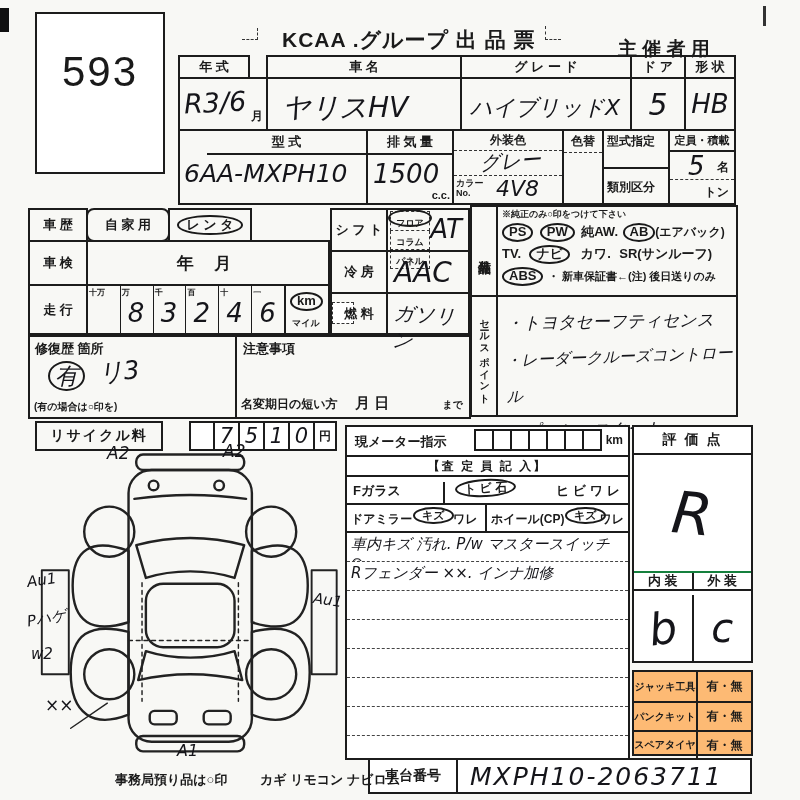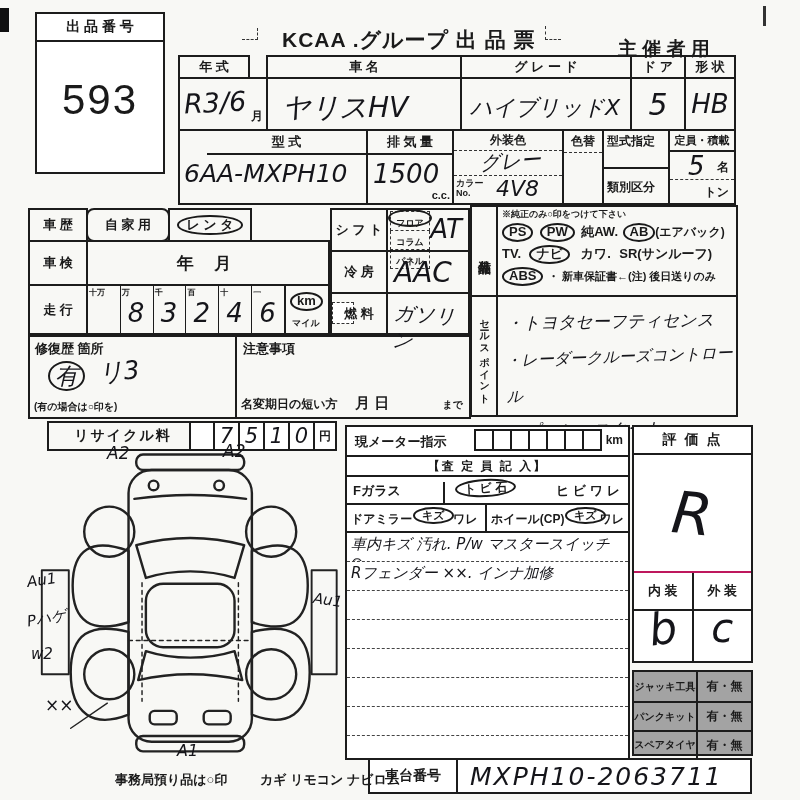--- a/index.html
+++ b/index.html
@@ -20,21 +20,20 @@
 </style>
 </head>
 <body>
 
 <div id="sheet">
 
   <div class="abs" style="left:0;top:8px;width:9px;height:24px;background:#111;"></div>
   <div class="abs" style="left:763px;top:6px;width:3px;height:20px;background:#333;"></div>
 
   <div class="box" style="left:35px;top:12px;width:130px;height:162px;background:#fff;">
-    <div class="lbl" style="border-bottom:2px solid #1c1c1c;text-align:center;font-size:14px;padding:4px 0;">出 品 番 号</div>
     <div style="text-align:center;font-size:42px;margin-top:34px;letter-spacing:2px;">593</div>
   </div>
 
   <div class="abs" style="left:242px;top:28px;width:16px;height:12px;border-right:1px dashed #333;border-bottom:1px dashed #333;"></div>
   <div class="abs lbl" style="left:282px;top:26px;font-size:21px;letter-spacing:1px;">KCAA .グループ 出 品 票</div>
   <div class="abs" style="left:545px;top:26px;width:16px;height:14px;border-left:1px dashed #333;border-bottom:1px dashed #333;"></div>
   <div class="abs lbl" style="left:618px;top:36px;font-size:19px;">主 催 者 用</div>
 
   <div class="abs" style="left:178px;top:55px;width:558px;height:150px;">
 
@@ -149,21 +148,21 @@
   </div>
 
   <div class="box" style="left:235px;top:335px;width:236px;height:84px;">
     <span class="lbl" style="font-size:13px;position:absolute;left:6px;top:3px;">注意事項</span>
     <span class="lbl" style="font-size:12px;position:absolute;left:4px;bottom:4px;">名変期日の短い方</span>
     <span class="lbl" style="font-size:15px;position:absolute;left:118px;bottom:4px;">月      日</span>
     <span class="lbl" style="font-size:10px;position:absolute;right:6px;bottom:5px;">まで</span>
   </div>
 
   <div class="abs" style="left:35px;top:421px;height:30px;">
-    <div class="cell cent lbl" style="left:12px;top:0;width:152px;height:30px;font-size:14px;letter-spacing:2px;">リサイクル料</div>
+    <div class="cell cent lbl" style="left:0;top:0;width:128px;height:30px;font-size:14px;letter-spacing:2px;">リサイクル料</div>
     <div class="cell" style="left:154px;top:0;width:26px;height:30px;background:#fff;"></div>
     <div class="cell cent" style="left:178px;top:0;width:27px;height:30px;background:#fff;">
         <span class="hw" style="font-size:21px;">7</span>
       </div>
     <div class="cell cent" style="left:203px;top:0;width:27px;height:30px;background:#fff;">
         <span class="hw" style="font-size:21px;">5</span>
       </div>
     <div class="cell cent" style="left:228px;top:0;width:27px;height:30px;background:#fff;">
         <span class="hw" style="font-size:21px;">1</span>
       </div>
@@ -275,35 +274,35 @@
       <div class="noterow"></div>
       <div class="noterow" style="border-bottom:none;"></div>
     </div>
   </div>
 
   <div class="box" style="left:632px;top:425px;width:121px;height:238px;background:#fff;">
     <div class="cent lbl" style="height:26px;font-size:14px;border-bottom:2px solid #1c1c1c;letter-spacing:2px;">評 価 点</div>
     <div class="cent" style="height:118px;">
       <span class="hw" style="font-size:58px;transform:rotate(6deg);">R</span>
     </div>
-    <div class="abs" style="left:0;top:144px;width:100%;height:40px;border-top:2px solid #be185d;border-bottom:2px solid #1c1c1c;display:flex;">
+    <div class="abs" style="left:0;top:144px;width:100%;height:20px;border-top:2px solid #15803d;border-bottom:2px solid #1c1c1c;display:flex;">
       <div class="cent lbl" style="flex:1;font-size:13px;border-right:2px solid #1c1c1c;">内 装</div>
       <div class="cent lbl" style="flex:1;font-size:13px;">外 装</div>
     </div>
     <div class="abs" style="left:0;top:168px;width:100%;bottom:0;display:flex;">
       <div class="cent" style="flex:1;border-right:2px solid #1c1c1c;">
         <span class="hw" style="font-size:44px;transform:rotate(-8deg);">b</span>
       </div>
       <div class="cent" style="flex:1;">
         <span class="hw" style="font-size:40px;">c</span>
       </div>
     </div>
   </div>
 
-  <div class="box" style="left:632px;top:670px;width:121px;height:86px;background:#a3a3a3;">
+  <div class="box" style="left:632px;top:670px;width:121px;height:86px;background:#fdba74;">
     <div style="display:flex;height:29px;border-bottom:2px solid #1c1c1c;">
       <div class="cent lbl" style="width:62px;font-size:10px;border-right:2px solid #1c1c1c;">ジャッキ工具</div>
       <div class="cent lbl" style="flex:1;font-size:12px;">有・無</div>
     </div>
     <div style="display:flex;height:27px;border-bottom:2px solid #1c1c1c;">
       <div class="cent lbl" style="width:62px;font-size:10px;border-right:2px solid #1c1c1c;">パンクキット</div>
       <div class="cent lbl" style="flex:1;font-size:12px;">有・無</div>
     </div>
     <div style="display:flex;height:26px;">
       <div class="cent lbl" style="width:62px;font-size:10px;border-right:2px solid #1c1c1c;">スペアタイヤ</div>

